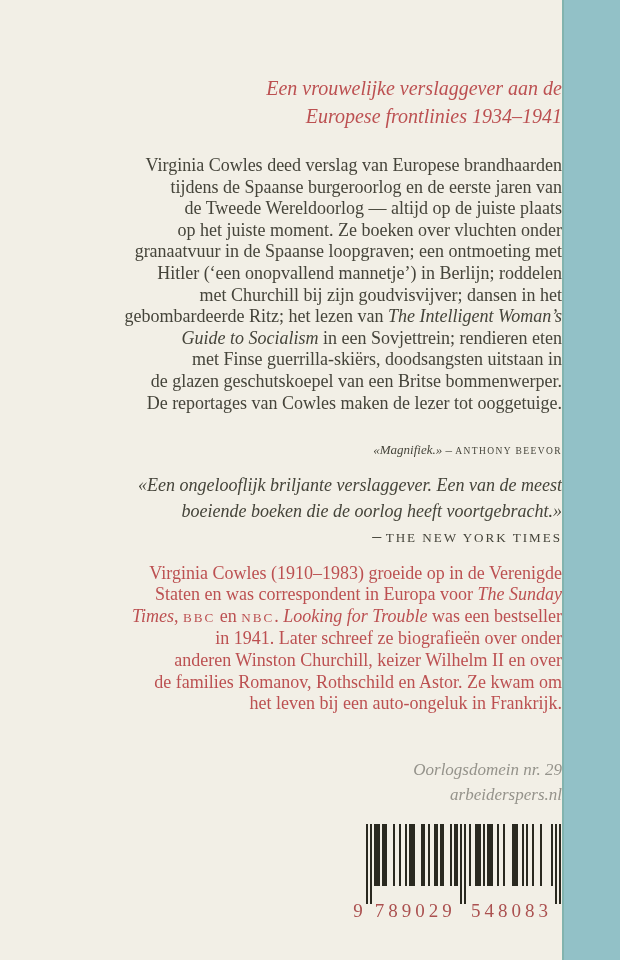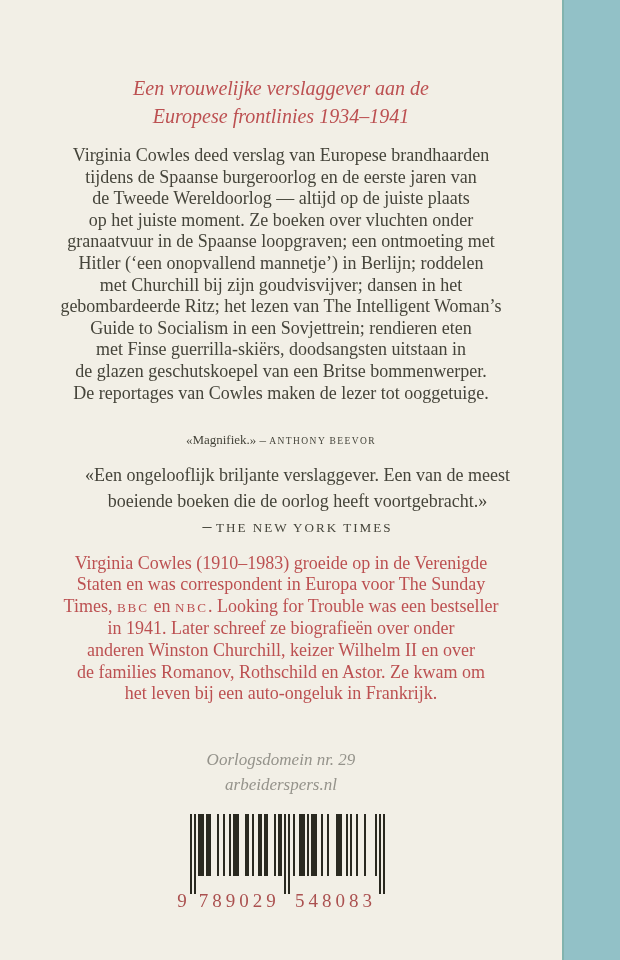--- a/index.html
+++ b/index.html
@@ -2,31 +2,31 @@
 <html style="--cream: #f2efe6; --teal: #92c1c7; --teal-edge: #82b3ae; --red: #bc5051; --ink: #45443a; --gray: #95938b; --barcode-ink: #2a2920; --digit-red: #ab5150;"><head>
 <meta charset="utf-8">
 <style>
   html,body{margin:0;padding:0;background:#ddd;}
   .page{position:relative;width:620px;height:960px;overflow:hidden;
         background:var(--cream,#f2efe6);
         font-family:"Liberation Serif",serif;}
   .spine{position:absolute;top:0;right:0;width:56px;height:100%;
          background:var(--teal,#92c1c7);
          border-left:2px solid var(--teal-edge,#82b3ae);}
-  .content{position:absolute;top:0;left:0;width:562px;height:100%;text-align:center;}
+  .content{position:absolute;top:0;left:0;width:562px;height:100%;text-align:right;}
   .tagline{margin-top:74px;font-style:italic;font-size:20px;line-height:28px;
            color:var(--red,#bc5051);}
-  .synopsis{margin-top:15px;font-size:18px;line-height:21.6px;color:var(--ink,#45443a);}
+  .synopsis{margin-top:25px;font-size:18px;line-height:21.6px;color:var(--ink,#45443a);}
   .q1{margin-top:25px;font-size:13px;line-height:22px;color:var(--ink,#45443a);}
   .q2{margin-top:11px;font-size:18px;line-height:25.5px;color:var(--ink,#45443a);padding-left:33px;}
   .bio{margin-top:12px;font-size:18px;line-height:21.6px;color:var(--red,#bc5051);}
   .series{margin-top:44px;font-size:17px;line-height:22px;color:var(--gray,#95938b);font-style:italic;}
   .website{margin-top:3px;font-size:17px;line-height:22px;font-style:italic;color:var(--gray,#95938b);font-family:Liberation Serif, serif;}
   .barcode{margin-top:18px;}
-  .it{}
+  .it{font-style:italic;}
   .sc{font-size:0.73em;letter-spacing:0.15em;}
   .line{white-space:nowrap;}
 </style>
 </head>
 <body>
 
 <div class="page">
   <div class="content">
     <div class="tagline">
         <div class="line"><span>Een vrouwelijke verslaggever aan de</span></div>

